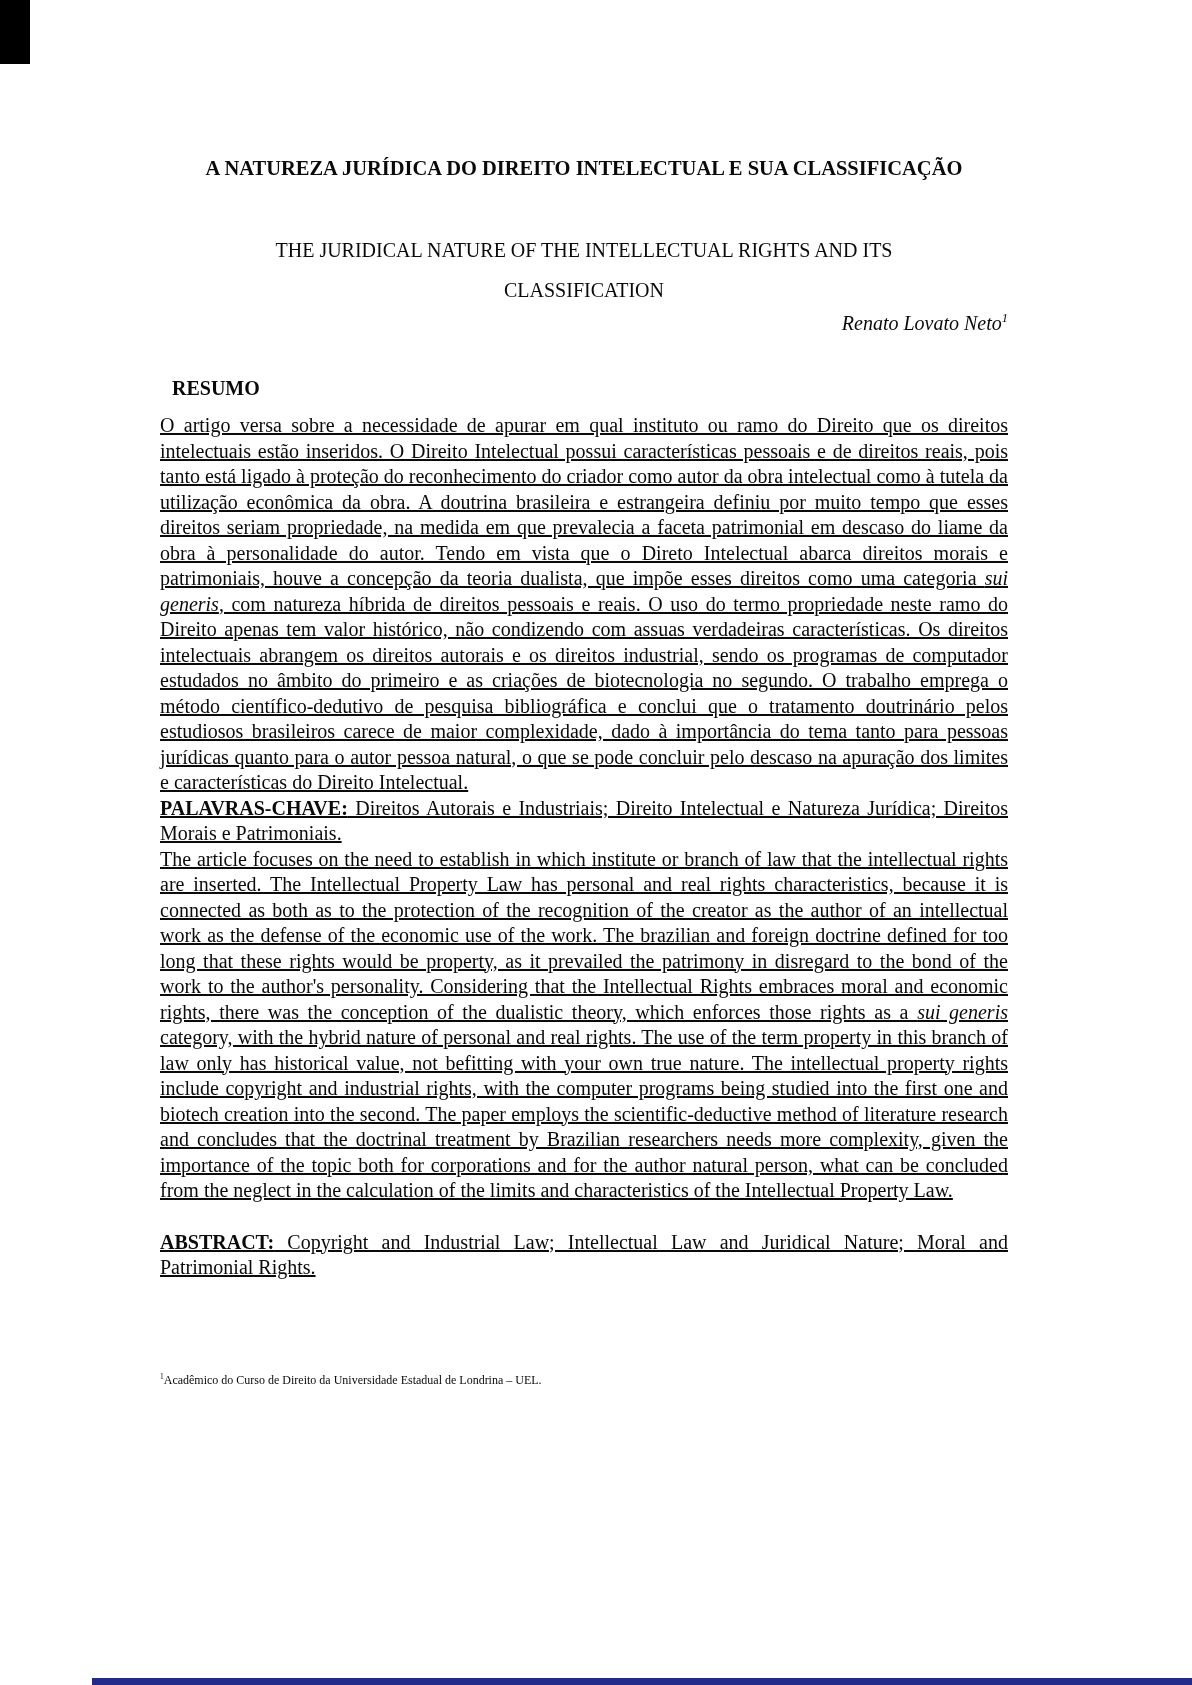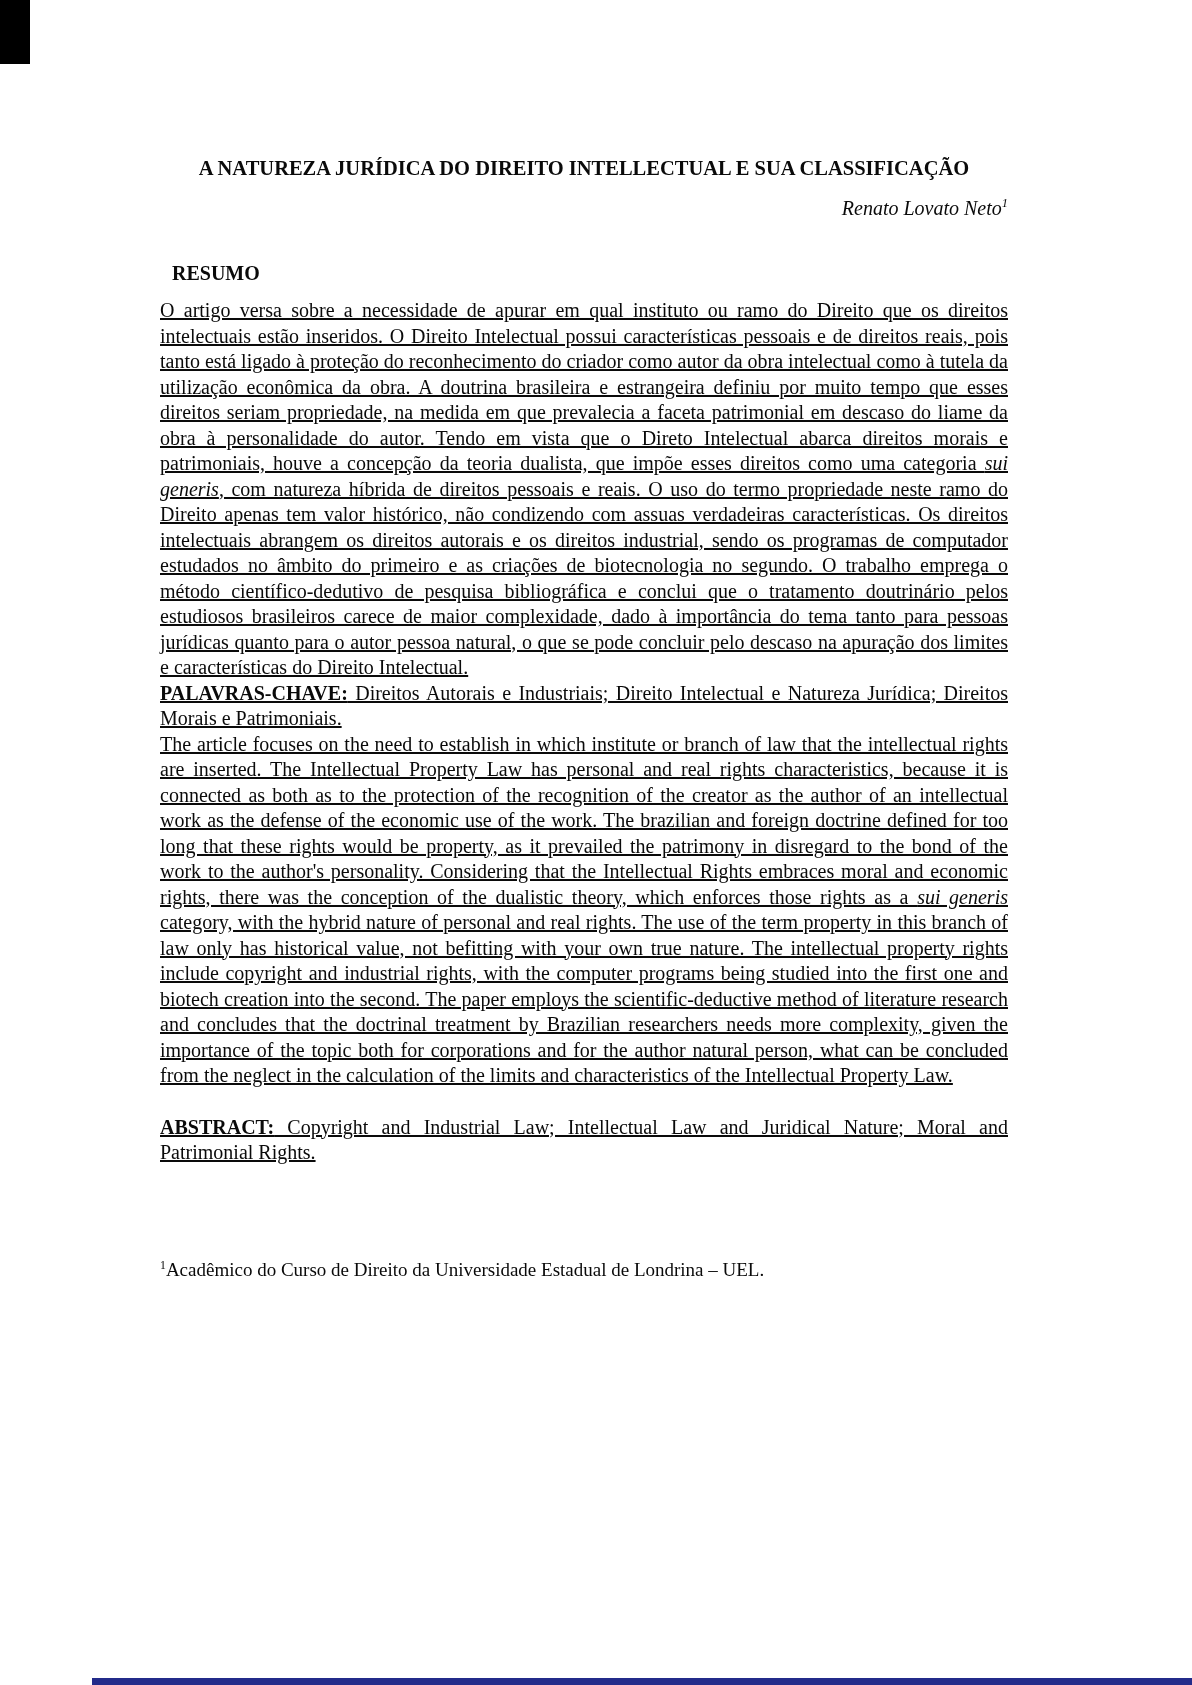--- a/index.html
+++ b/index.html
@@ -48,21 +48,21 @@
   .title-en {
     margin-top: 56px;
     font-size: 20px;
     text-align: center;
     line-height: 1.25;
   }
   .title-en .line2 {
     margin-top: 15px;
   }
   .author {
-    margin-top: 14px;
+    margin-top: 8px;
     font-size: 20px;
     text-align: right;
     line-height: 1.25;
   }
   .section-heading {
     margin: 12px;
     font-size: 20px;
     font-weight: bold;
     line-height: 25.5px;
   }
@@ -77,40 +77,44 @@
     font-size: 20px;
     line-height: 25.5px;
     text-align: justify;
     text-decoration: underline;
   }
   .keywords-par {
     margin-top: 26px;
   }
   .footnote {
     margin-top: 92px;
-    font-size: 19px;
+    font-size: 12px;
     line-height: 1.3;
     text-align: left;
   }
   sup {
     font-size: 0.62em;
     line-height: 0;
   }
 </style>
 </head>
 <body>
 
 <div class="page">
 
   <div class="artifact-top-left" style="background-color: rgb(0, 0, 0);"></div>
 
   <div class="content">
 
-    <h1 class="title-pt">A NATUREZA JURÍDICA DO DIREITO INTELLECTUAL E SUA CLASSIFICAÇÃO</h1>
+    <h1 class="title-pt">A NATUREZA JURÍDICA DO DIREITO INTELECTUAL E SUA CLASSIFICAÇÃO</h1>
 
+    <div class="title-en">
+      <div class="line1">THE JURIDICAL NATURE OF THE INTELLECTUAL RIGHTS AND ITS</div>
+      <div class="line2">CLASSIFICATION</div>
+    </div>
 
     <div class="author"><span style="font-style: italic;">Renato Lovato Neto</span><sup style="font-style: italic;">1</sup></div>
 
     <h2 class="section-heading resumo-heading">RESUMO</h2>
 
     <p class="body-par"><span>O artigo versa sobre a necessidade de apurar em qual instituto ou ramo do Direito que os direitos intelectuais estão inseridos. O Direito Intelectual possui características pessoais e de direitos reais, pois tanto está ligado à proteção do reconhecimento do criador como autor da obra intelectual como à tutela da utilização econômica da obra. A doutrina brasileira e estrangeira definiu por muito tempo que esses direitos seriam propriedade, na medida em que prevalecia a faceta patrimonial em descaso do liame da obra à personalidade do autor. Tendo em vista que o Direto Intelectual abarca direitos morais e patrimoniais, houve a concepção da teoria dualista, que impõe esses direitos como uma categoria </span><span style="font-style: italic;">sui generis</span><span>, com natureza híbrida de direitos pessoais e reais. O uso do termo propriedade neste ramo do Direito apenas tem valor histórico, não condizendo com assuas verdadeiras características. Os direitos intelectuais abrangem os direitos autorais e os direitos industrial, sendo os programas de computador estudados no âmbito do primeiro e as criações de biotecnologia no segundo. O trabalho emprega o método científico-dedutivo de pesquisa bibliográfica e conclui que o tratamento doutrinário pelos estudiosos brasileiros carece de maior complexidade, dado à importância do tema tanto para pessoas jurídicas quanto para o autor pessoa natural, o que se pode concluir pelo descaso na apuração dos limites e características do Direito Intelectual.</span></p>
 
     <p class="body-par"><span style="font-weight: bold;">PALAVRAS-CHAVE:</span><span> Direitos Autorais e Industriais; Direito Intelectual e Natureza Jurídica; Direitos Morais e Patrimoniais.</span></p>
 
 

